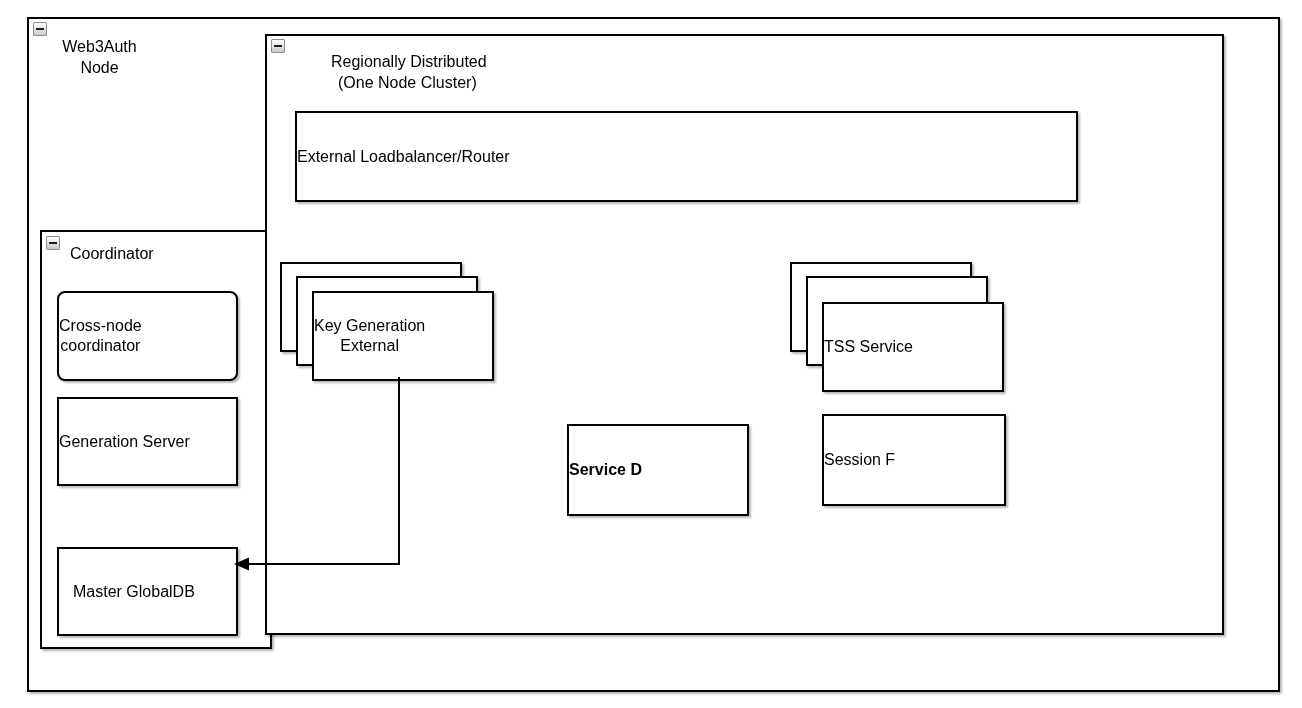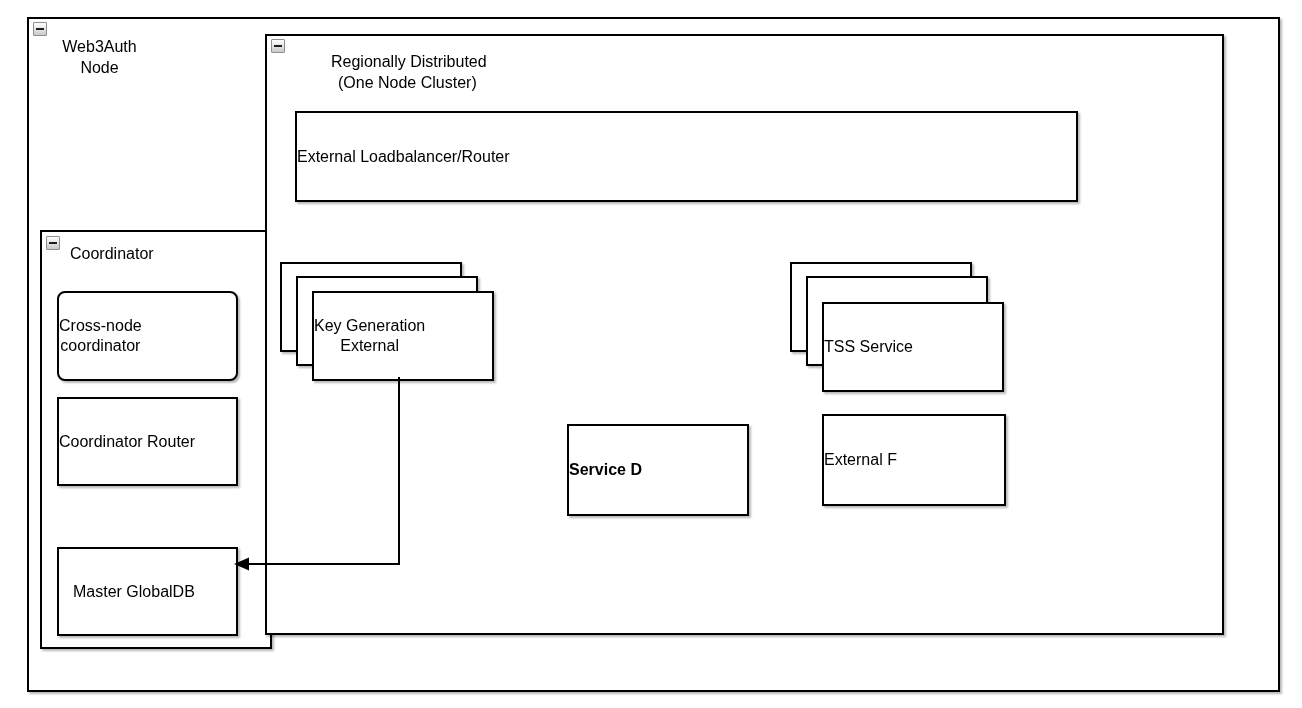--- a/index.html
+++ b/index.html
@@ -100,21 +100,21 @@
 
       <div class="shape node" style="left:15px; top:59px; width:181px; height:90px;border-radius:8px;">
         <div class="node-label">
           <div class="label-line">Cross-node</div>
           <div class="label-line">coordinator</div>
         </div>
       </div>
 
       <div class="shape node" style="left:15px; top:165px; width:181px; height:89px;">
         <div class="node-label">
-          <div class="label-line">Coordinator Router</div>
+          <div class="label-line">Generation Server</div>
 
         </div>
       </div>
 
       <div class="shape node" style="left:15px; top:315px; width:181px; height:89px;padding-left:14px;">
         <div class="node-label">
           <div class="label-line">Master GlobalDB</div>
 
         </div>
       </div>
@@ -161,21 +161,21 @@
       </div>
 
       <div class="shape node" style="left:300px; top:388px; width:182px; height:92px;font-weight:bold;">
         <div class="node-label">
           <div class="label-line">Service D</div>
         </div>
       </div>
 
       <div class="shape node" style="left:555px; top:378px; width:184px; height:92px;">
         <div class="node-label">
-          <div class="label-line">External F</div>
+          <div class="label-line">Session F</div>
         </div>
       </div>
     </div>
   </div>
 
   <svg class="edge-layer" width="1302" height="708" viewBox="0 0 1302 708">
     <g>
       <path d="M 399 377 L 399 564 L 247 564" fill="none" stroke="#000000" stroke-width="2"></path>
       <polygon points="234,564 249,557.5 249,570.5" fill="#000000"></polygon>
     </g>

